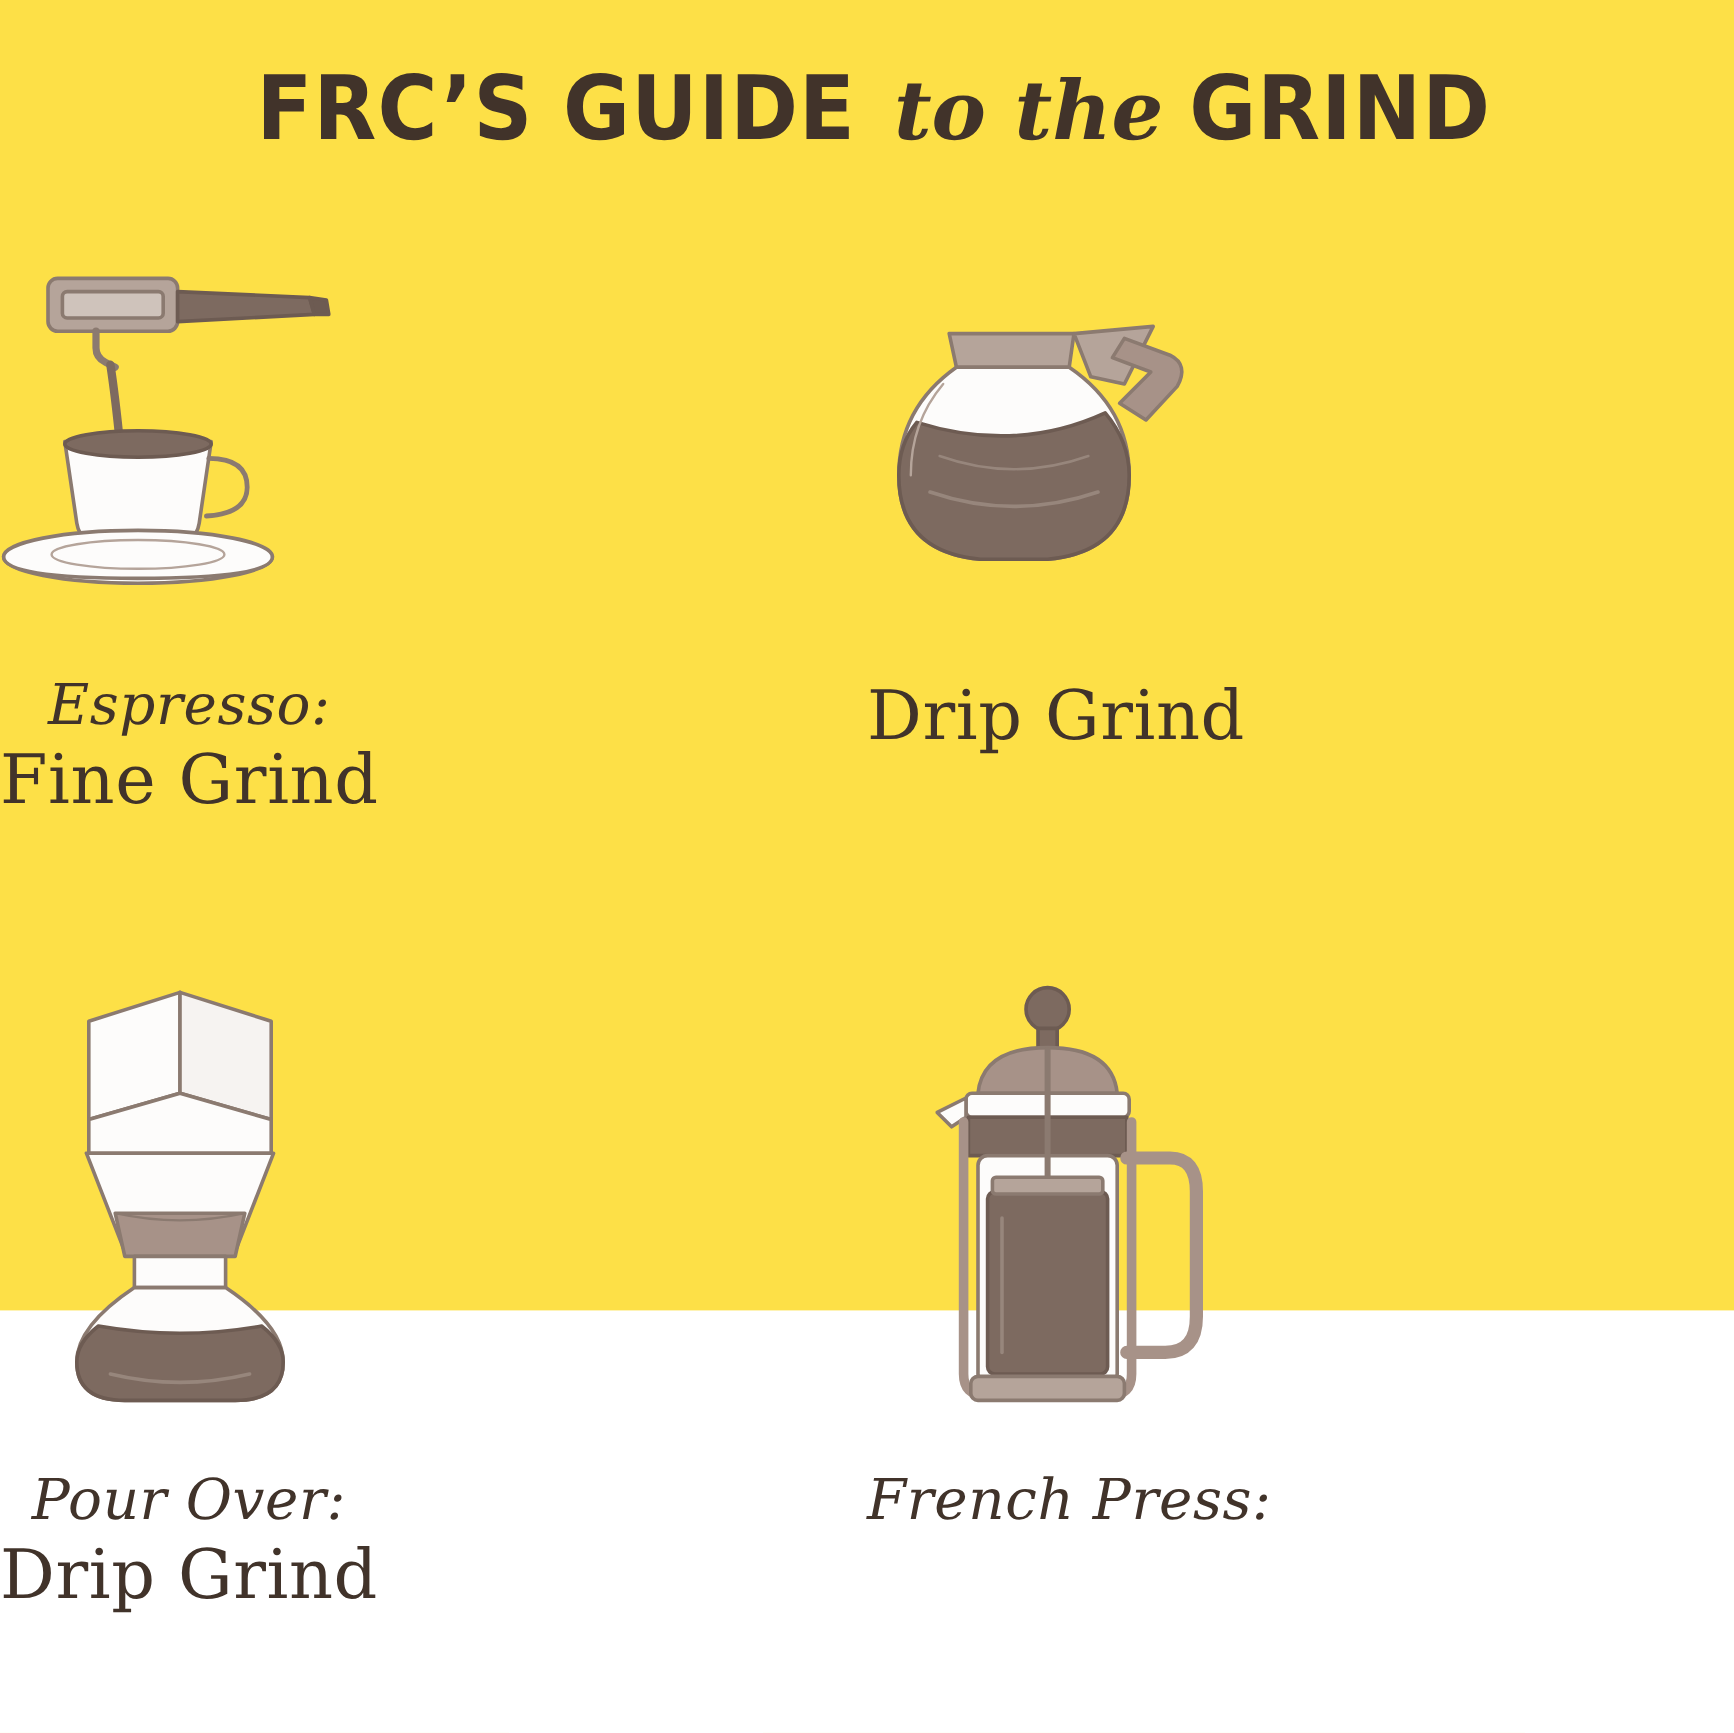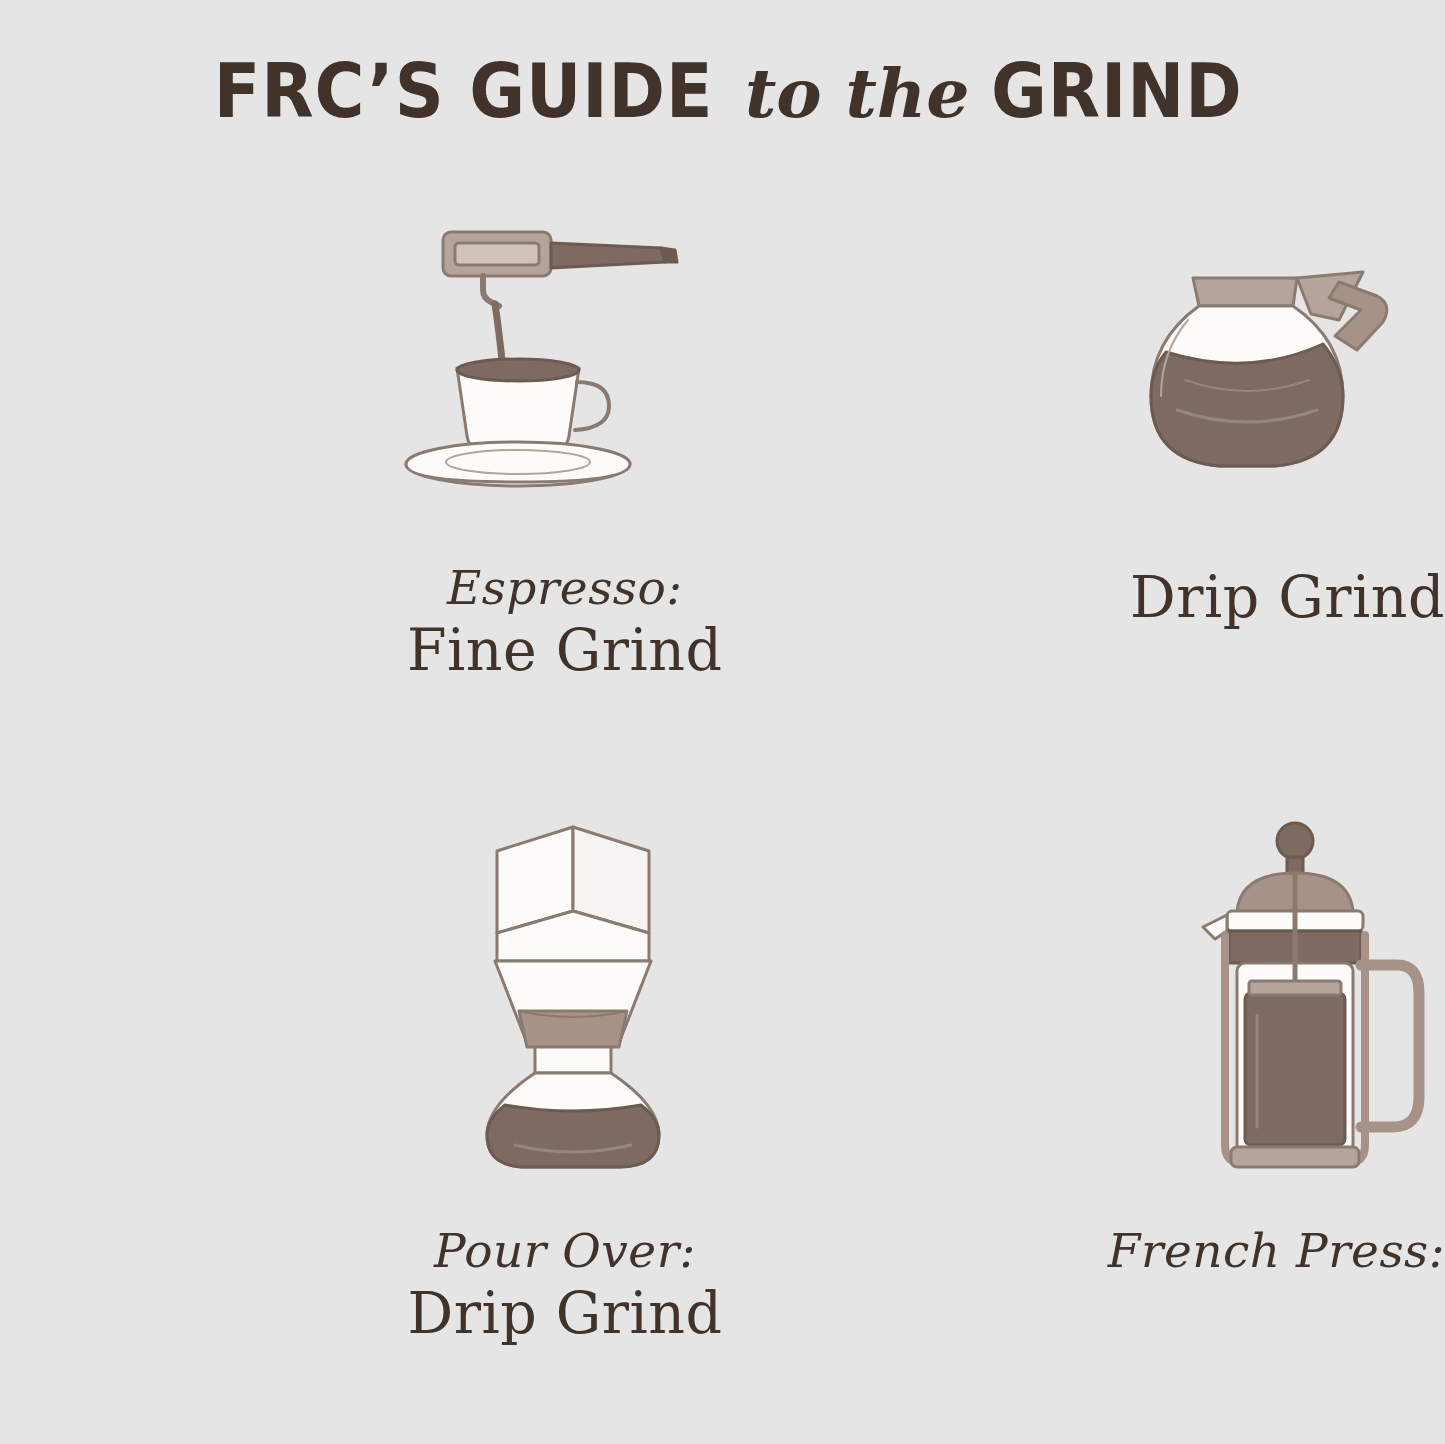--- a/index.html
+++ b/index.html
@@ -11,23 +11,23 @@
     width: 1445px;
     height: 1444px;
     font-family: "Liberation Sans", sans-serif;
     color: #4a3b31;
     overflow: hidden;
     position: relative;
   }
 
   .page {
     width: 1445px;
-    height: 1444px;
+    height: 1092px;
     position: relative;
-    background: #e5e5e5;
+    background: #fde047;
     box-sizing: border-box;
   }
 
   
   .title-wrap {
     position: absolute;
     top: 48px;
     left: 0;
     width: 100%;
     text-align: center;
@@ -61,21 +61,21 @@
     width: 1445px;
     height: 1230px;
     display: grid;
     grid-template-columns: 1fr 1fr;
     grid-template-rows: 1fr 1fr;
   }
   .cell {
     position: relative;
     display: flex;
     flex-direction: column;
-    align-items: flex-end;
+    align-items: flex-start;
     justify-content: flex-start;
     padding-top: 10px;
     box-sizing: border-box;
   }
   .art {
     height: 340px;
     display: flex;
     align-items: center;
     justify-content: center;
   }

